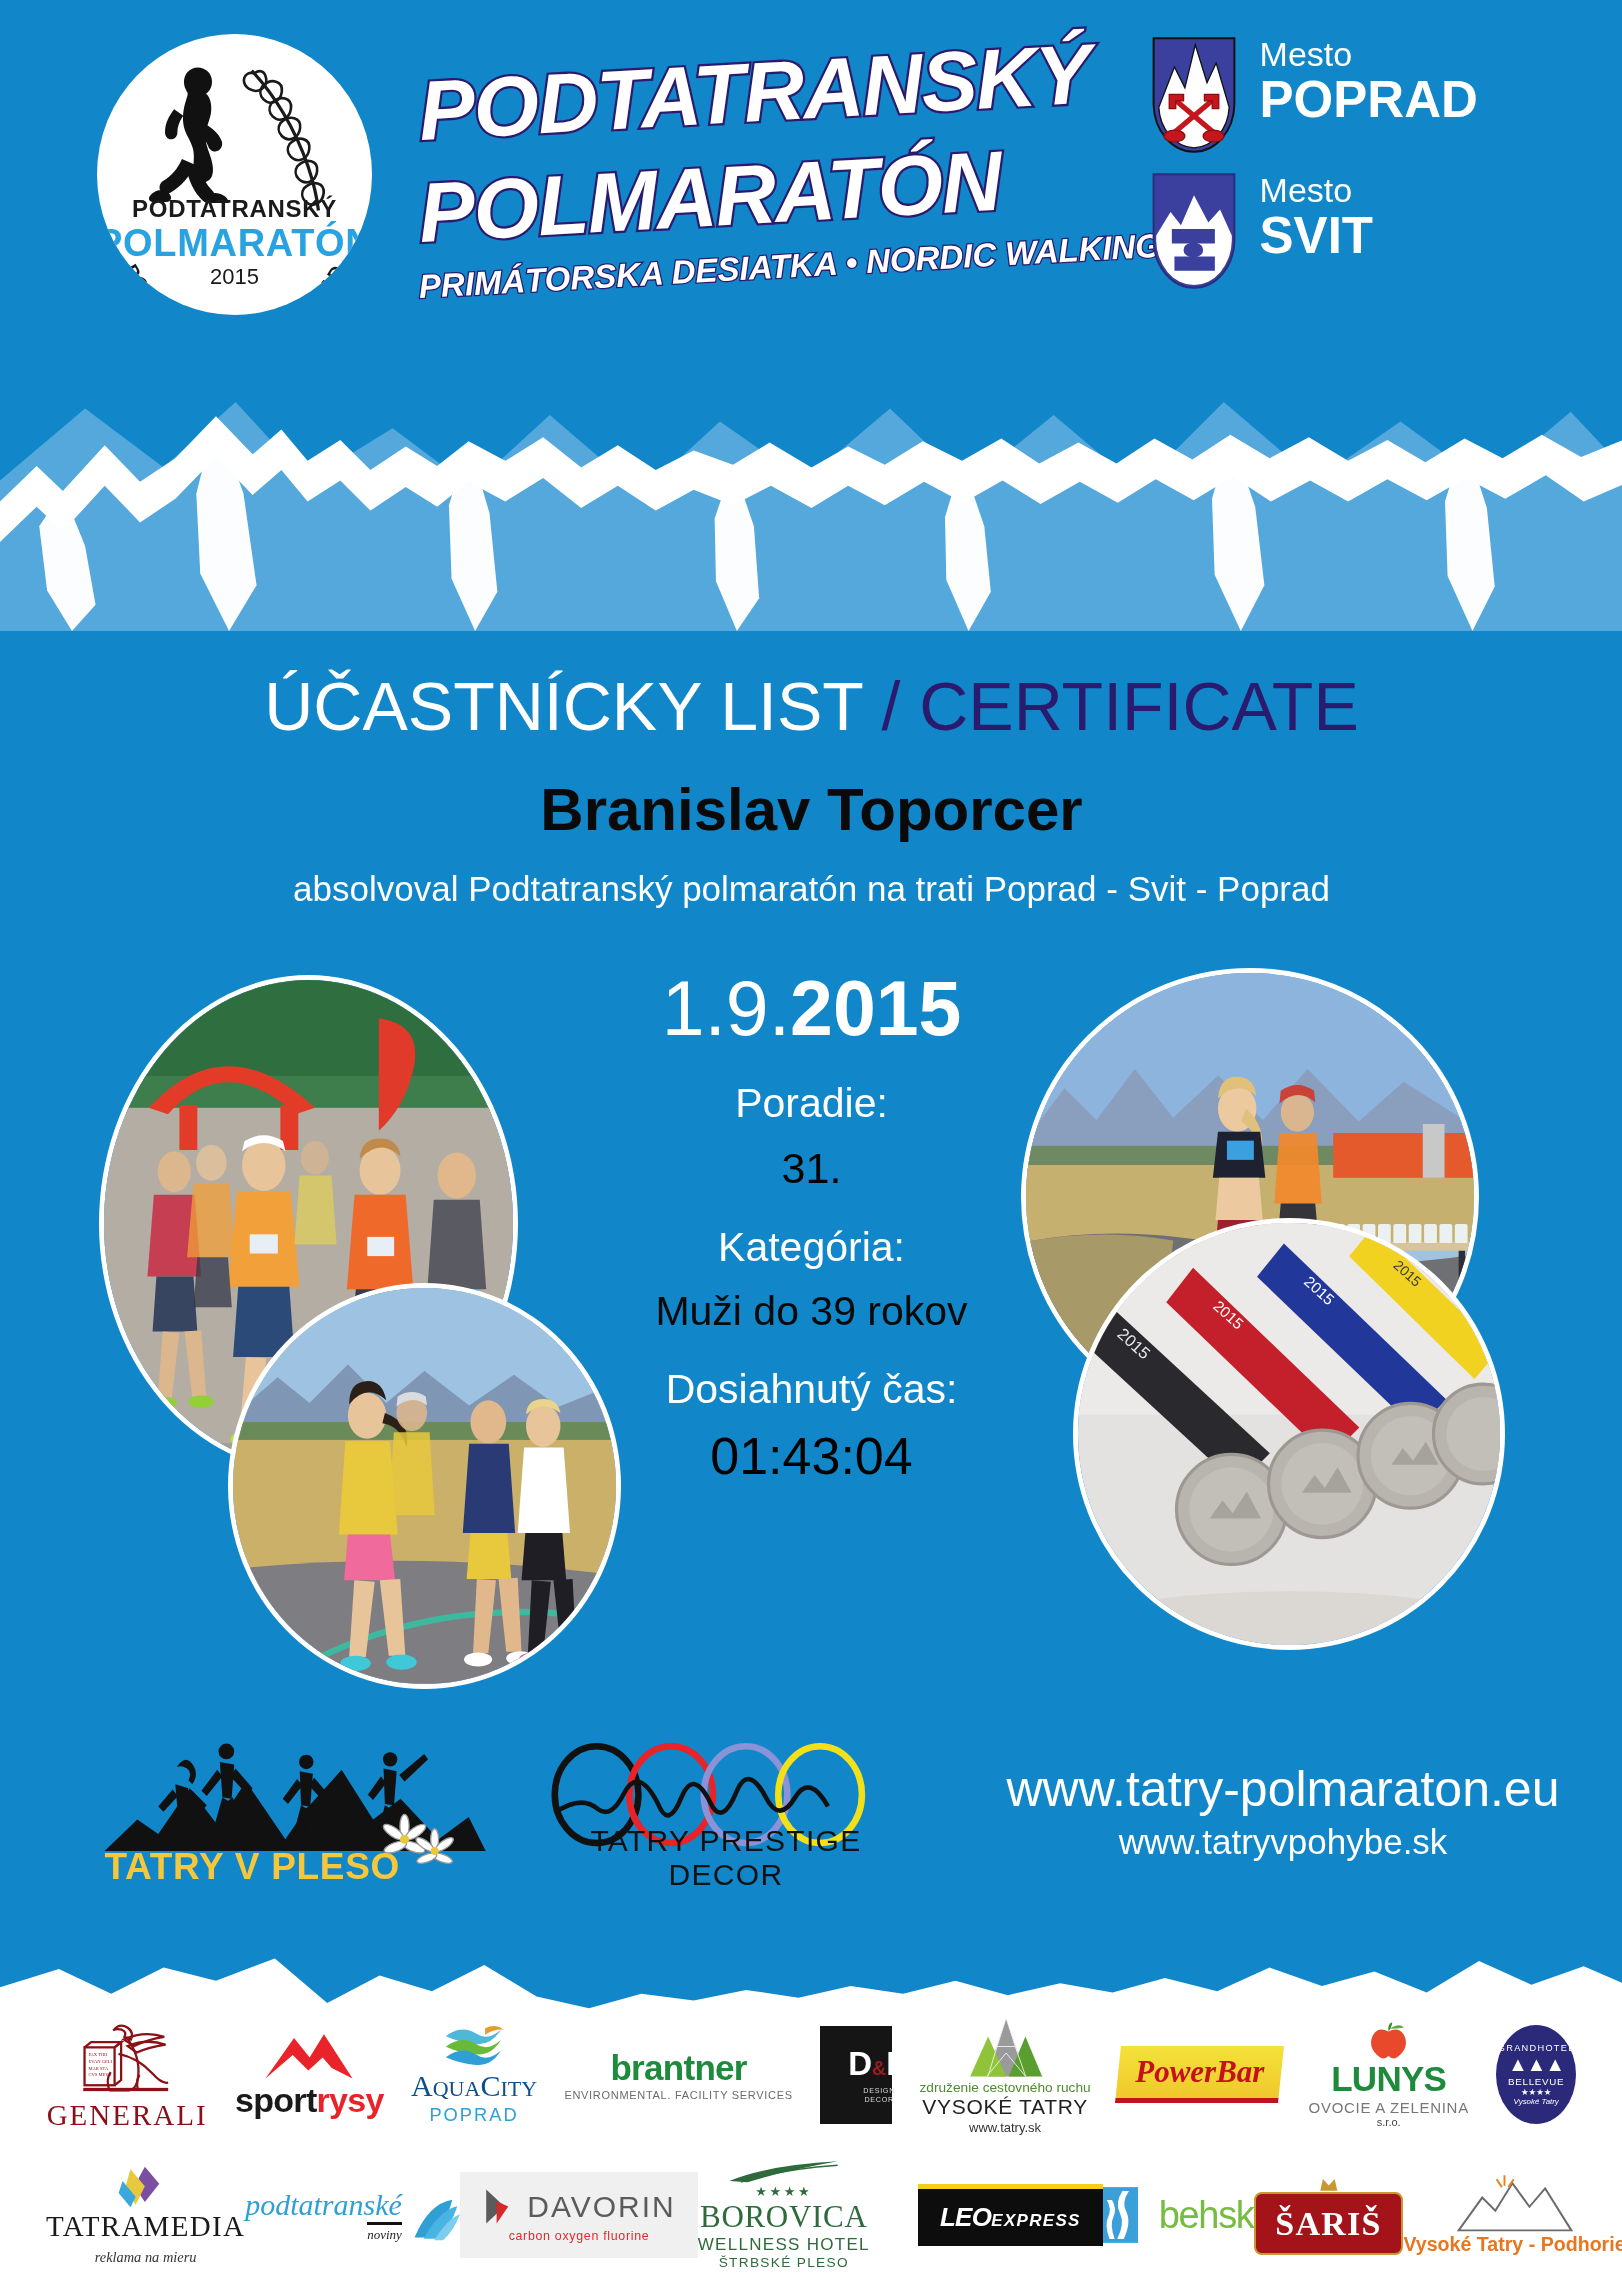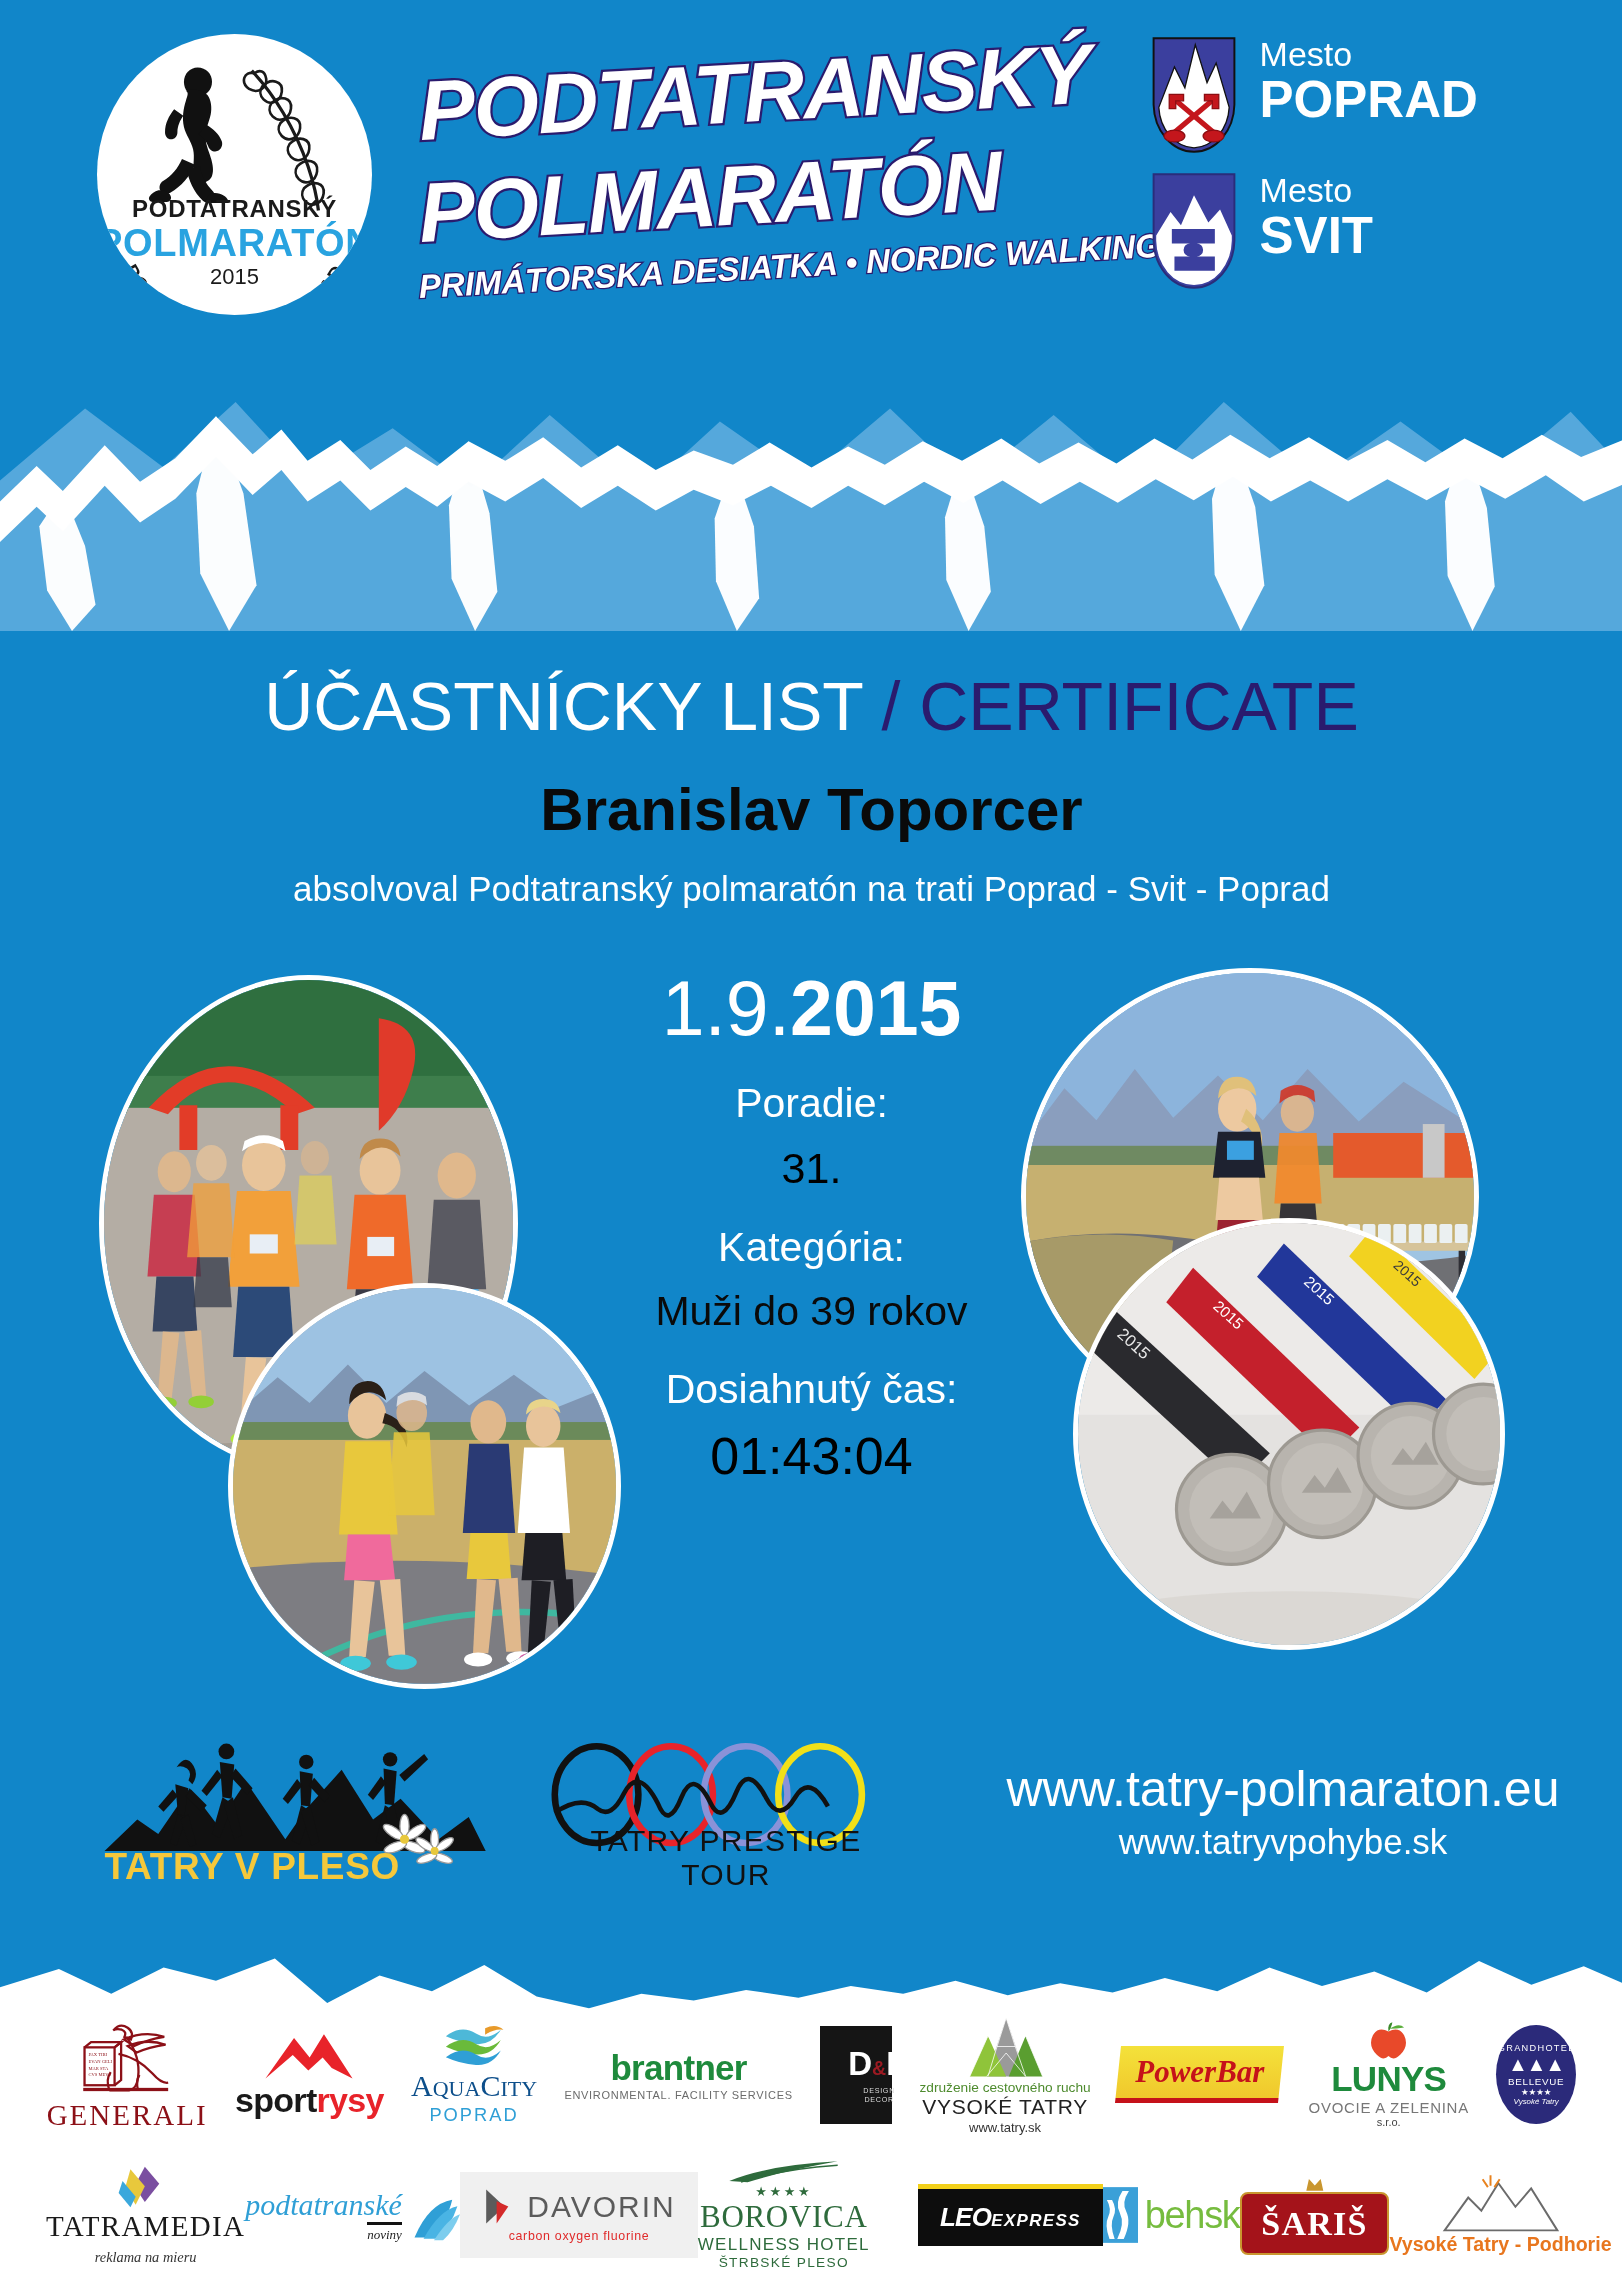--- a/index.html
+++ b/index.html
@@ -593,21 +593,21 @@
   </div>
 
   <div class="prestige">
     <svg viewBox="0 0 560 170">
       <ellipse cx="82" cy="82" rx="64" ry="74" fill="none" stroke="#111" stroke-width="10"></ellipse>
       <ellipse cx="196" cy="82" rx="64" ry="74" fill="none" stroke="#e8232a" stroke-width="10"></ellipse>
       <ellipse cx="310" cy="82" rx="64" ry="74" fill="none" stroke="#8a92d8" stroke-width="10"></ellipse>
       <ellipse cx="424" cy="82" rx="64" ry="74" fill="none" stroke="#f2e018" stroke-width="10"></ellipse>
       <path d="M18 110 q40 -28 66 -6 q20 16 40 -24 q22 -42 52 16 q16 40 36 -10 q18 -44 44 8 q18 38 40 -16 q18 -44 46 10 q20 38 44 -2 q22 -36 50 14" fill="none" stroke="#111" stroke-width="7"></path>
     </svg>
-    <div class="prestige-text">TATRY PRESTIGE TOUR</div>
+    <div class="prestige-text">TATRY PRESTIGE DECOR</div>
   </div>
 
   <div class="web-block">
     <div class="web1">www.tatry-polmaraton.eu</div>
     <div class="web2">www.tatryvpohybe.sk</div>
   </div>
 
   <svg class="bottom-jag" viewBox="0 0 2480 230" preserveAspectRatio="none">
     <path fill="#ffffff" d="M0 136 L90 108 L170 146 L250 106 L330 126 L420 92 L500 160 L580 118 L660 142 L740 102 L820 150 L900 168 L980 146 L1060 156 L1140 140 L1220 152 L1300 134 L1380 146 L1460 126 L1540 148 L1620 130 L1700 144 L1780 122 L1860 142 L1940 106 L2020 134 L2100 112 L2180 144 L2260 96 L2340 132 L2420 104 L2480 130 V230 H0 Z"></path>
   </svg>
@@ -768,21 +768,21 @@
         <span><span>LEO</span><span class="ex">EXPRESS</span></span>
       </div>
     </div>
 
     <div class="sp" style="flex-direction:row;align-items:center;">
       <svg width="35" height="56" viewBox="0 0 54 86">
         <rect width="54" height="86" fill="#3ba0d8"></rect>
         <path d="M30 6 q-12 18 -4 34 q8 16 -4 40 l10 0 q12 -26 4 -42 q-8 -14 4 -32z" fill="#ffffff"></path>
         <path d="M14 20 q8 14 2 26 q-6 12 2 34 l-8 0 q-8 -22 -2 -34 q6 -12 -2 -26z" fill="#ffffff"></path>
       </svg>
-      <div class="behsk" style="margin-left:7px;">behsk</div>
+      <div class="behsk" style="margin-left:21px;">behsk</div>
     </div>
 
     <div class="sp">
       <svg width="19.6" height="17" viewBox="0 0 30 26">
         <path d="M2 24 L6 6 L15 16 L24 6 L28 24 Z" fill="#c9962f"></path>
       </svg>
       <div class="saris-shield">
         <span>ŠARIŠ</span>
       </div>
     </div>

